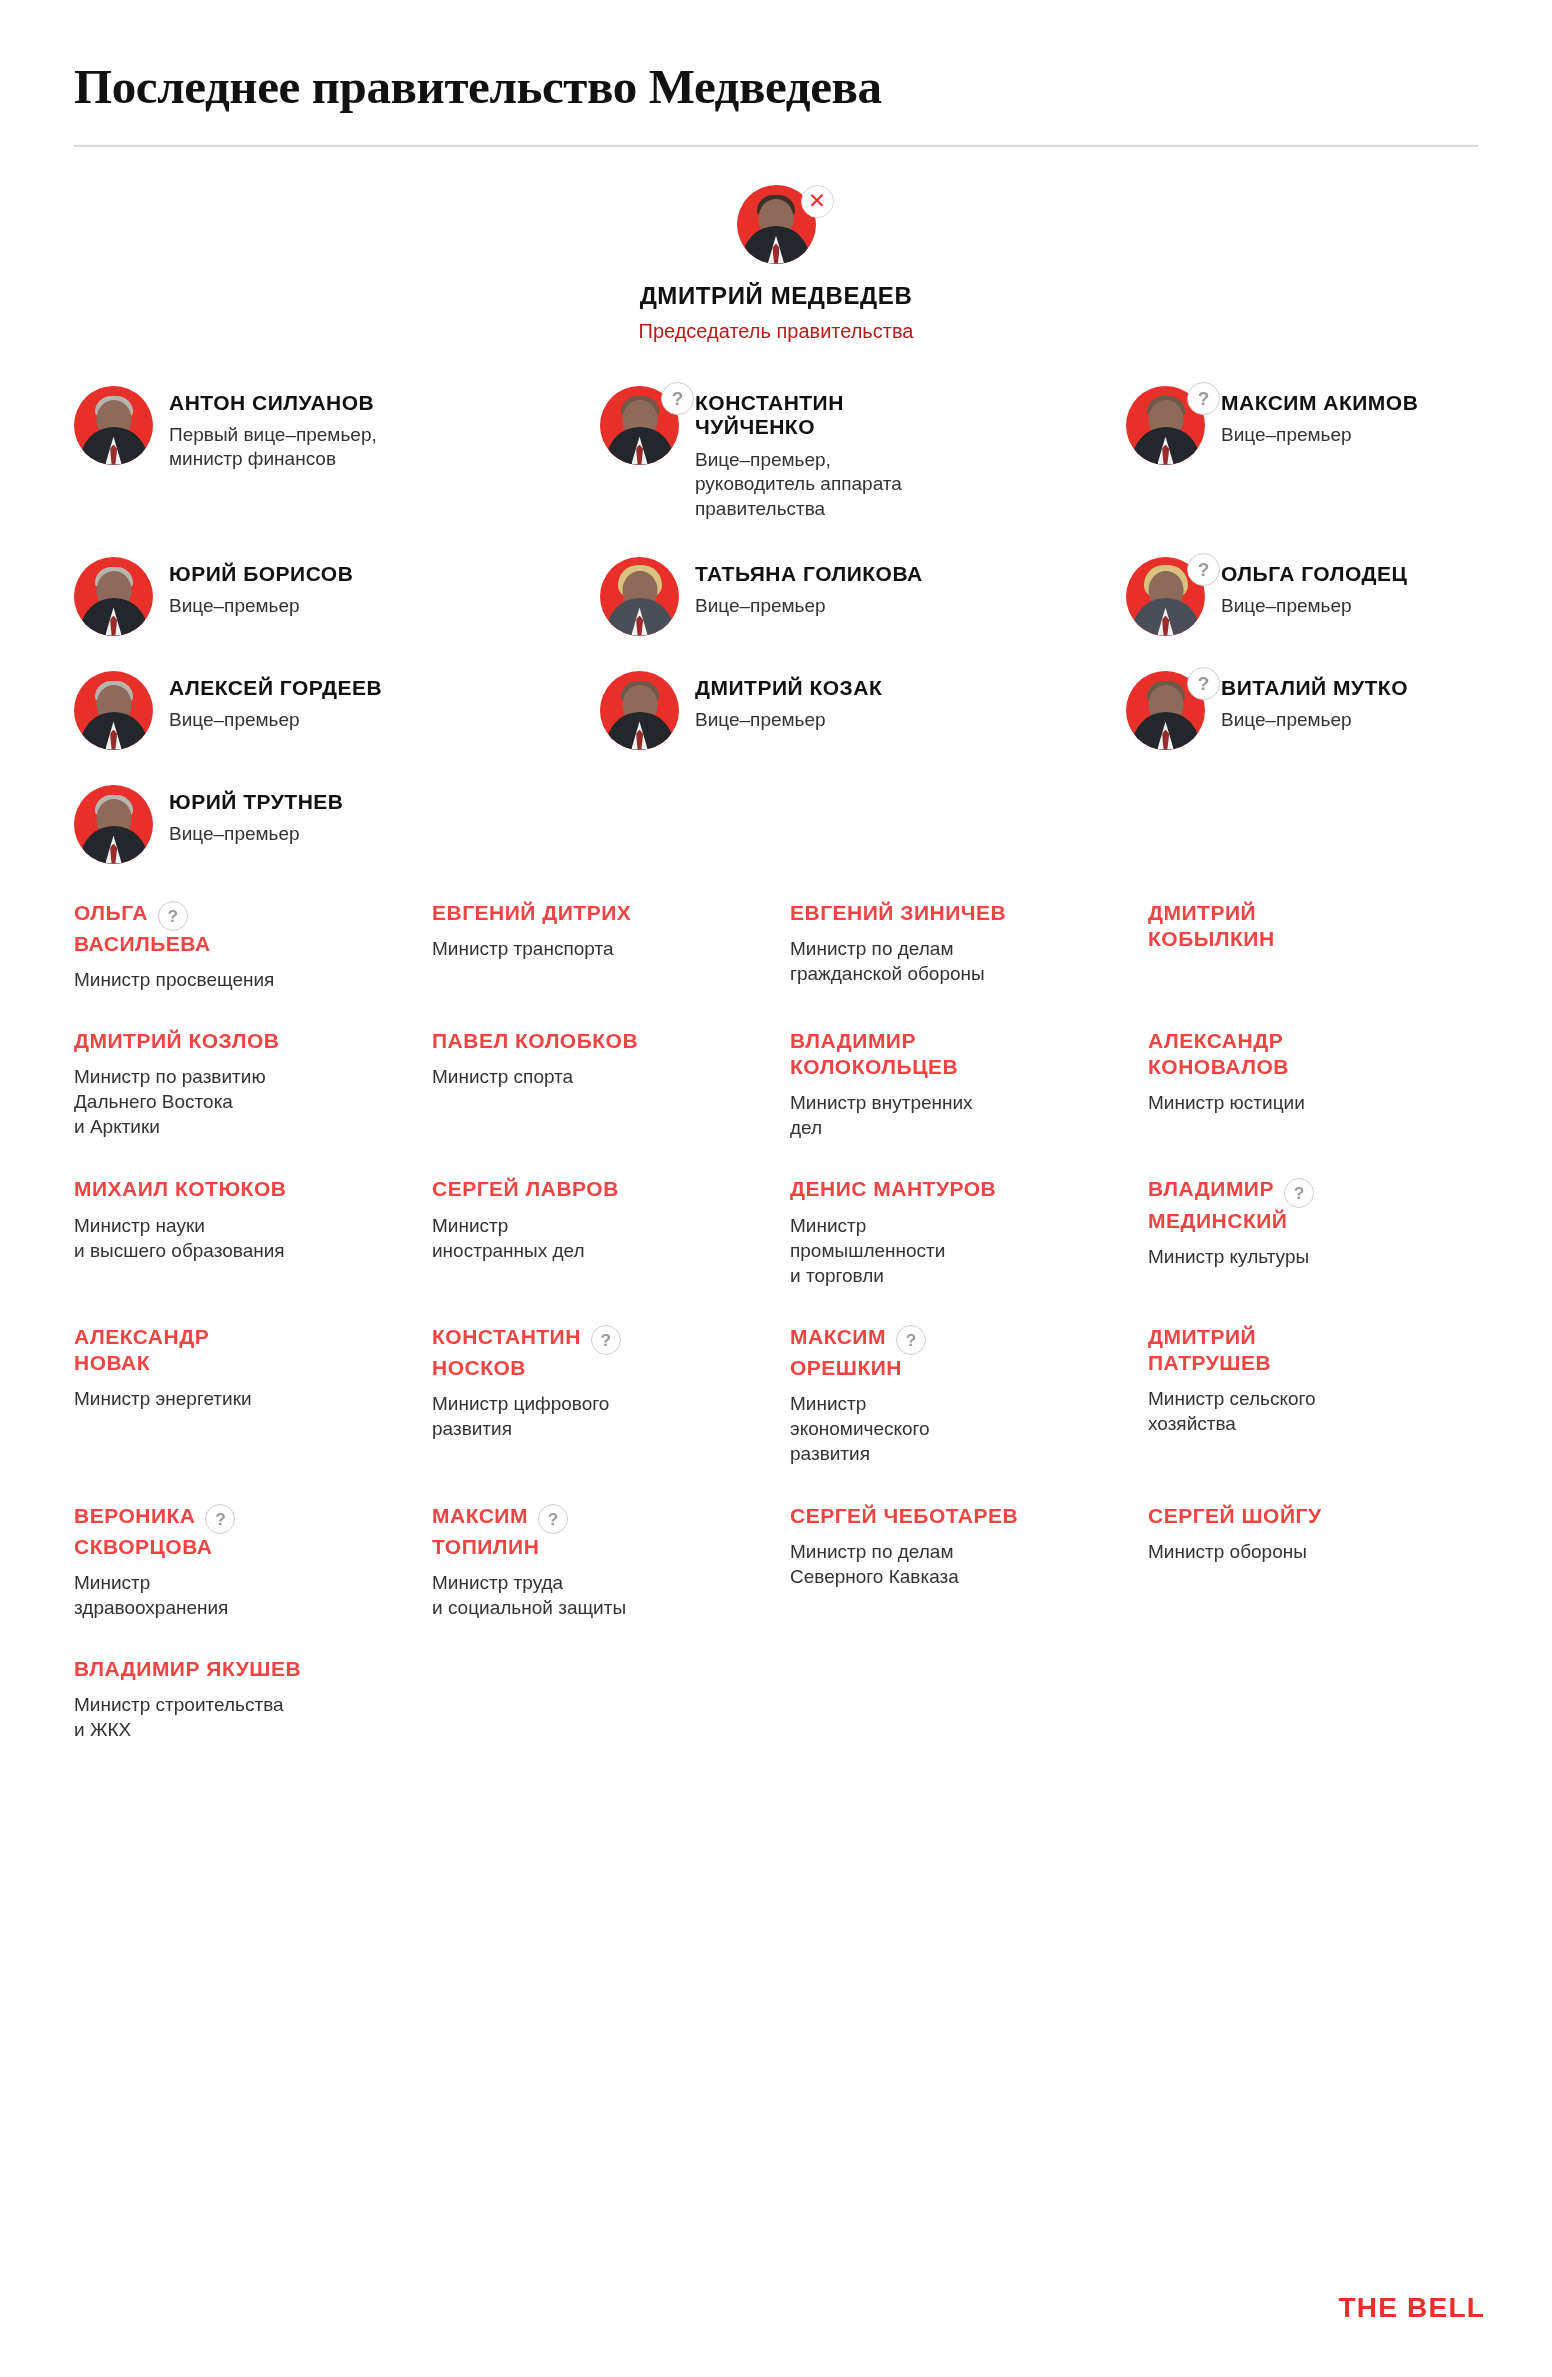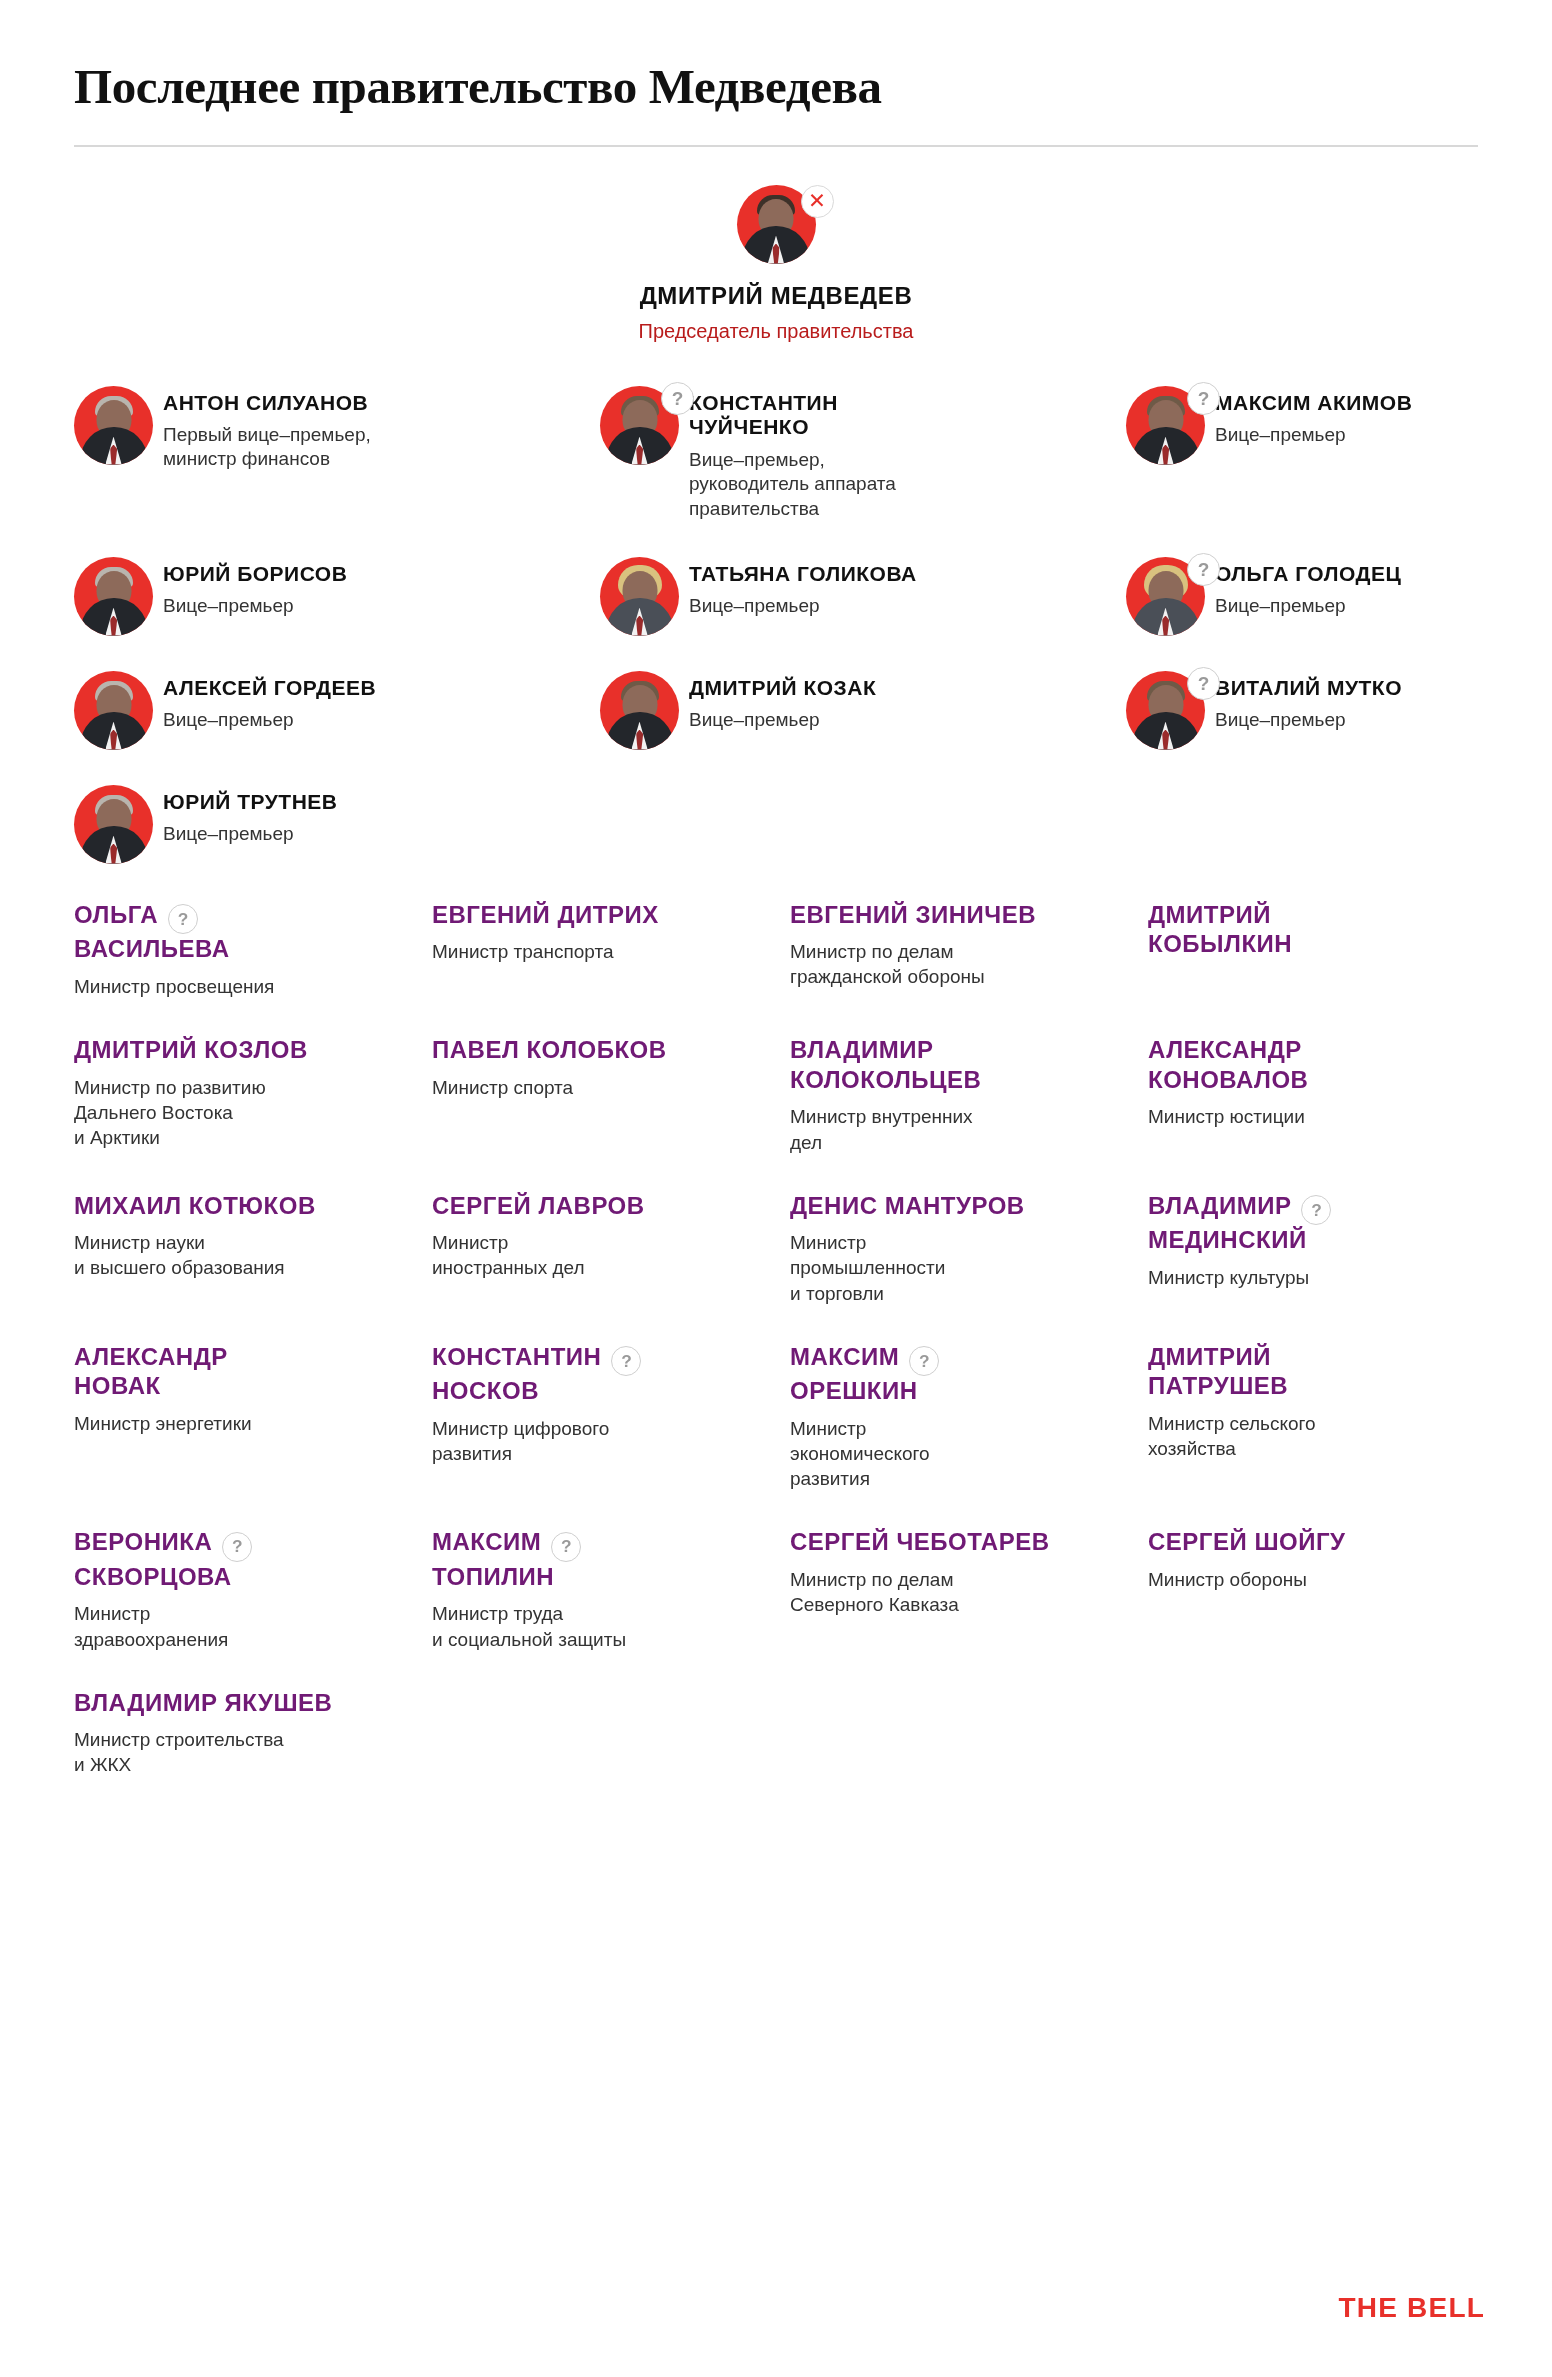--- a/index.html
+++ b/index.html
@@ -157,21 +157,21 @@
   
   .vice-grid {
     display: grid;
     grid-template-columns: 526px 526px auto;
     row-gap: 35px;
     margin-bottom: 36px;
   }
   .person {
     display: flex;
     align-items: flex-start;
-    gap: 10px;
+    gap: 16px;
   }
   .p-text { padding-top: 5px; }
   .p-name {
     font-size: 21px;
     font-weight: bold;
     letter-spacing: 0.5px;
     color: #111;
     line-height: 1.18;
   }
   .p-role {
@@ -184,24 +184,24 @@
   
   .ministers {
     display: grid;
     grid-template-columns: repeat(4, 1fr);
     column-gap: 28px;
     row-gap: 36px;
     margin-top: 21.4px;
   }
   .m-item { }
   .m-name {
-    font-size: 24px;
+    font-size: 21px;
     font-weight: bold;
     letter-spacing: 0.5px;
-    color: #701a75;
+    color: #ef4444;
     line-height: 1.24;
     display: inline;
   }
   .m-name-row {
     display: block;
   }
   .m-badge {
     display: inline-flex;
     width: 30px;
     height: 30px;

